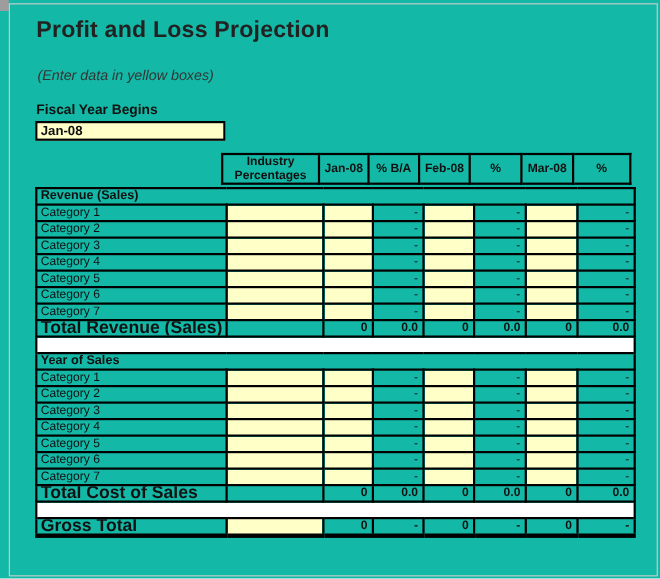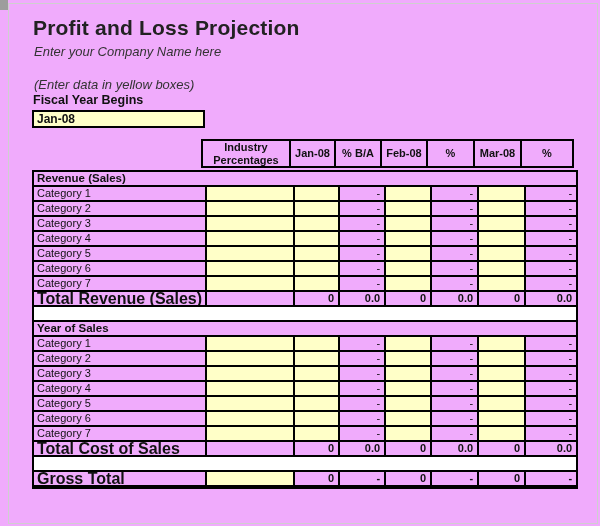--- a/index.html
+++ b/index.html
@@ -1,26 +1,26 @@
 <!DOCTYPE html>
 <html style="--yellow: #ffffc8;"><head>
 <meta charset="utf-8">
 <style>
   html,body{margin:0;padding:0;background:#fff;}
   .page{
-    position:relative;width:600px;height:526px;background:#f0abfc;
+    position:relative;width:600px;height:526px;background:#14b8a6;
     font-family:"Liberation Sans",sans-serif;overflow:hidden;
   }
   .frame{position:absolute;left:8px;top:3px;right:2px;bottom:2px;
     border:1px solid #cfcfcf;pointer-events:none;}
   .corner{position:absolute;left:0;top:0;width:8px;height:10px;background:#9d9d9d;}
   .title{position:absolute;left:33px;top:16px;margin:0;font-size:21px;font-weight:bold;color:#222;letter-spacing:.2px;}
   .sub{position:absolute;left:34px;font-style:italic;font-size:13px;color:#333;white-space:nowrap;}
   .sub1{top:44px;}
-  .sub2{top:61px;margin-top:16px;}
+  .sub2{top:61px;}
   .fy-label{position:absolute;left:33px;top:93px;font-weight:bold;font-size:12.5px;color:#111;}
   .fy-box{
     position:absolute;left:32px;top:110px;width:166px;height:14px;
     background:var(--yellow,#ffffc8);border:2px solid #000;
     font-size:12px;font-weight:bold;color:#111;line-height:14px;padding:0 0 0 3px;
   }
   table{border-collapse:collapse;table-layout:fixed;position:absolute;left:32px;}
   .head-table{top:139px;}
   .body-table{top:170px;}
   td{font-size:11px;color:#111;overflow:hidden;white-space:nowrap;vertical-align:middle;}
@@ -40,21 +40,20 @@
   tr.r-gross td{border-bottom-width:4px;}
 </style>
 </head>
 <body>
 
 <div class="page">
   <div class="corner"></div>
   <div class="frame"></div>
 
   <h1 class="title">Profit and Loss Projection</h1>
-  <div class="sub sub1">Enter your Company Name here</div>
   <div class="sub sub2">(Enter data in yellow boxes)</div>
 
   <div class="fy-label">Fiscal Year Begins</div>
   <div class="fy-box">Jan-08</div>
 
   <table class="head-table">
     <colgroup>
       <col style="width:170px">
         <col style="width:88px">
         <col style="width:45px">

